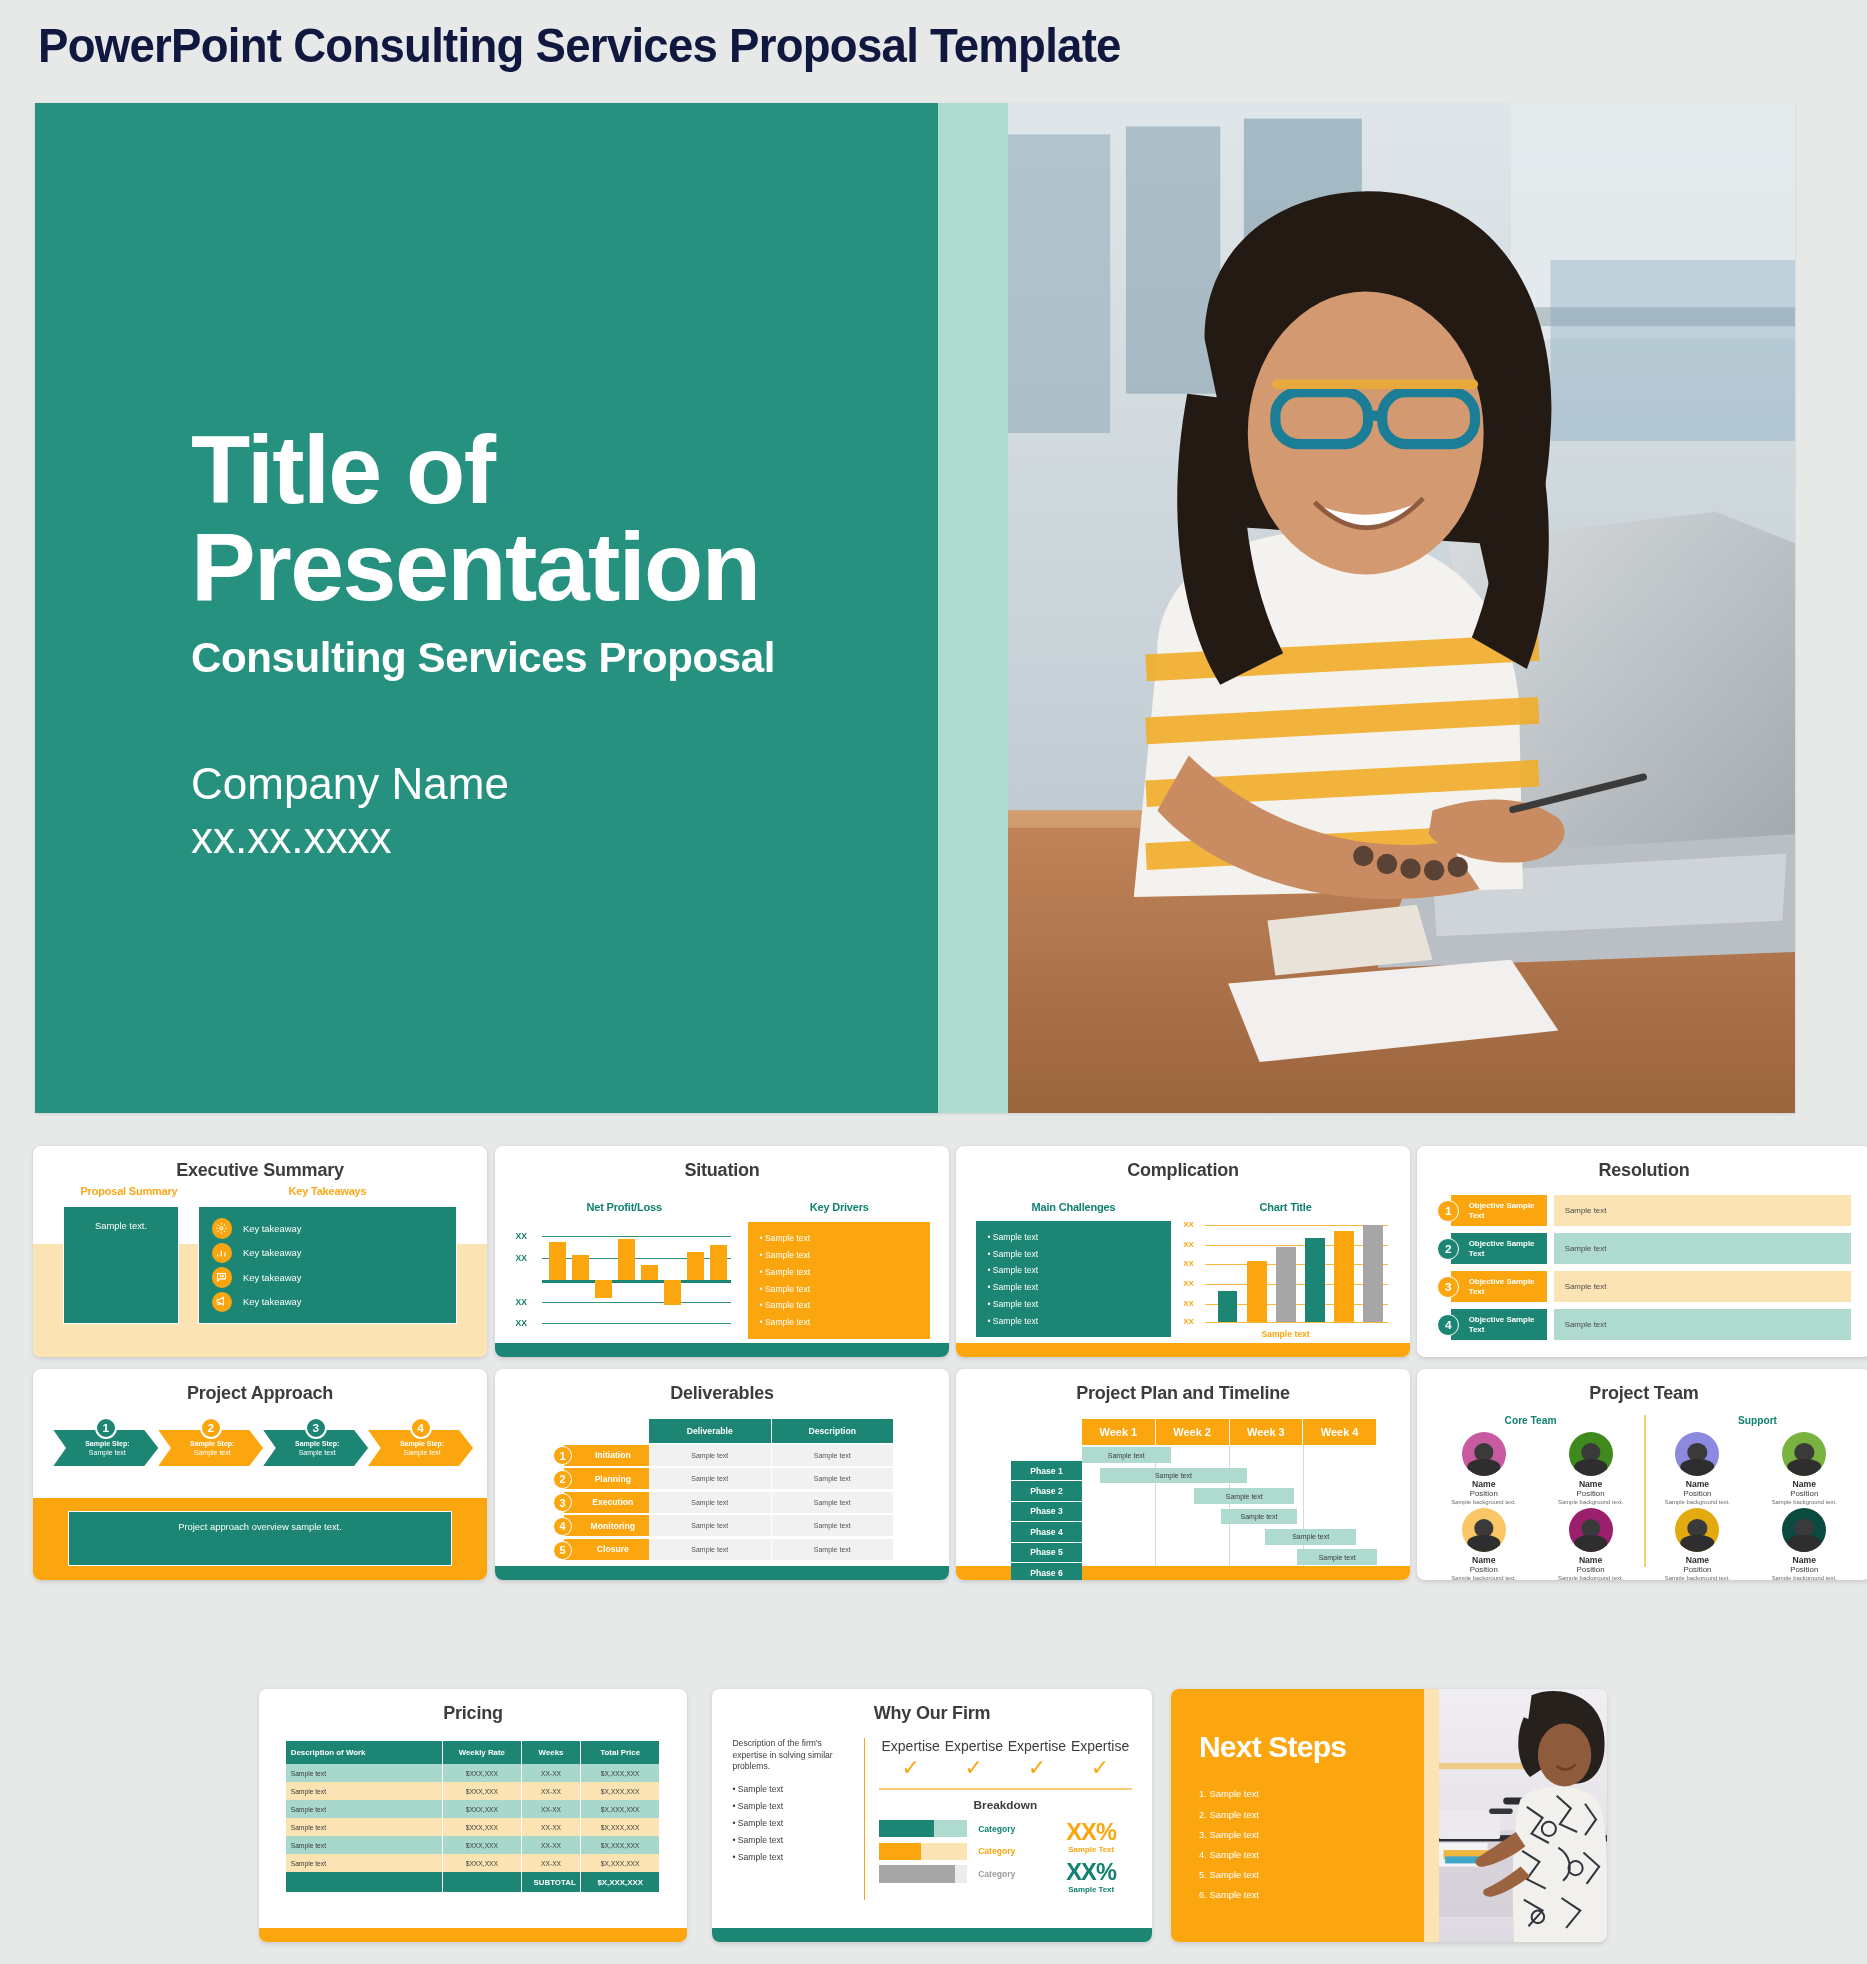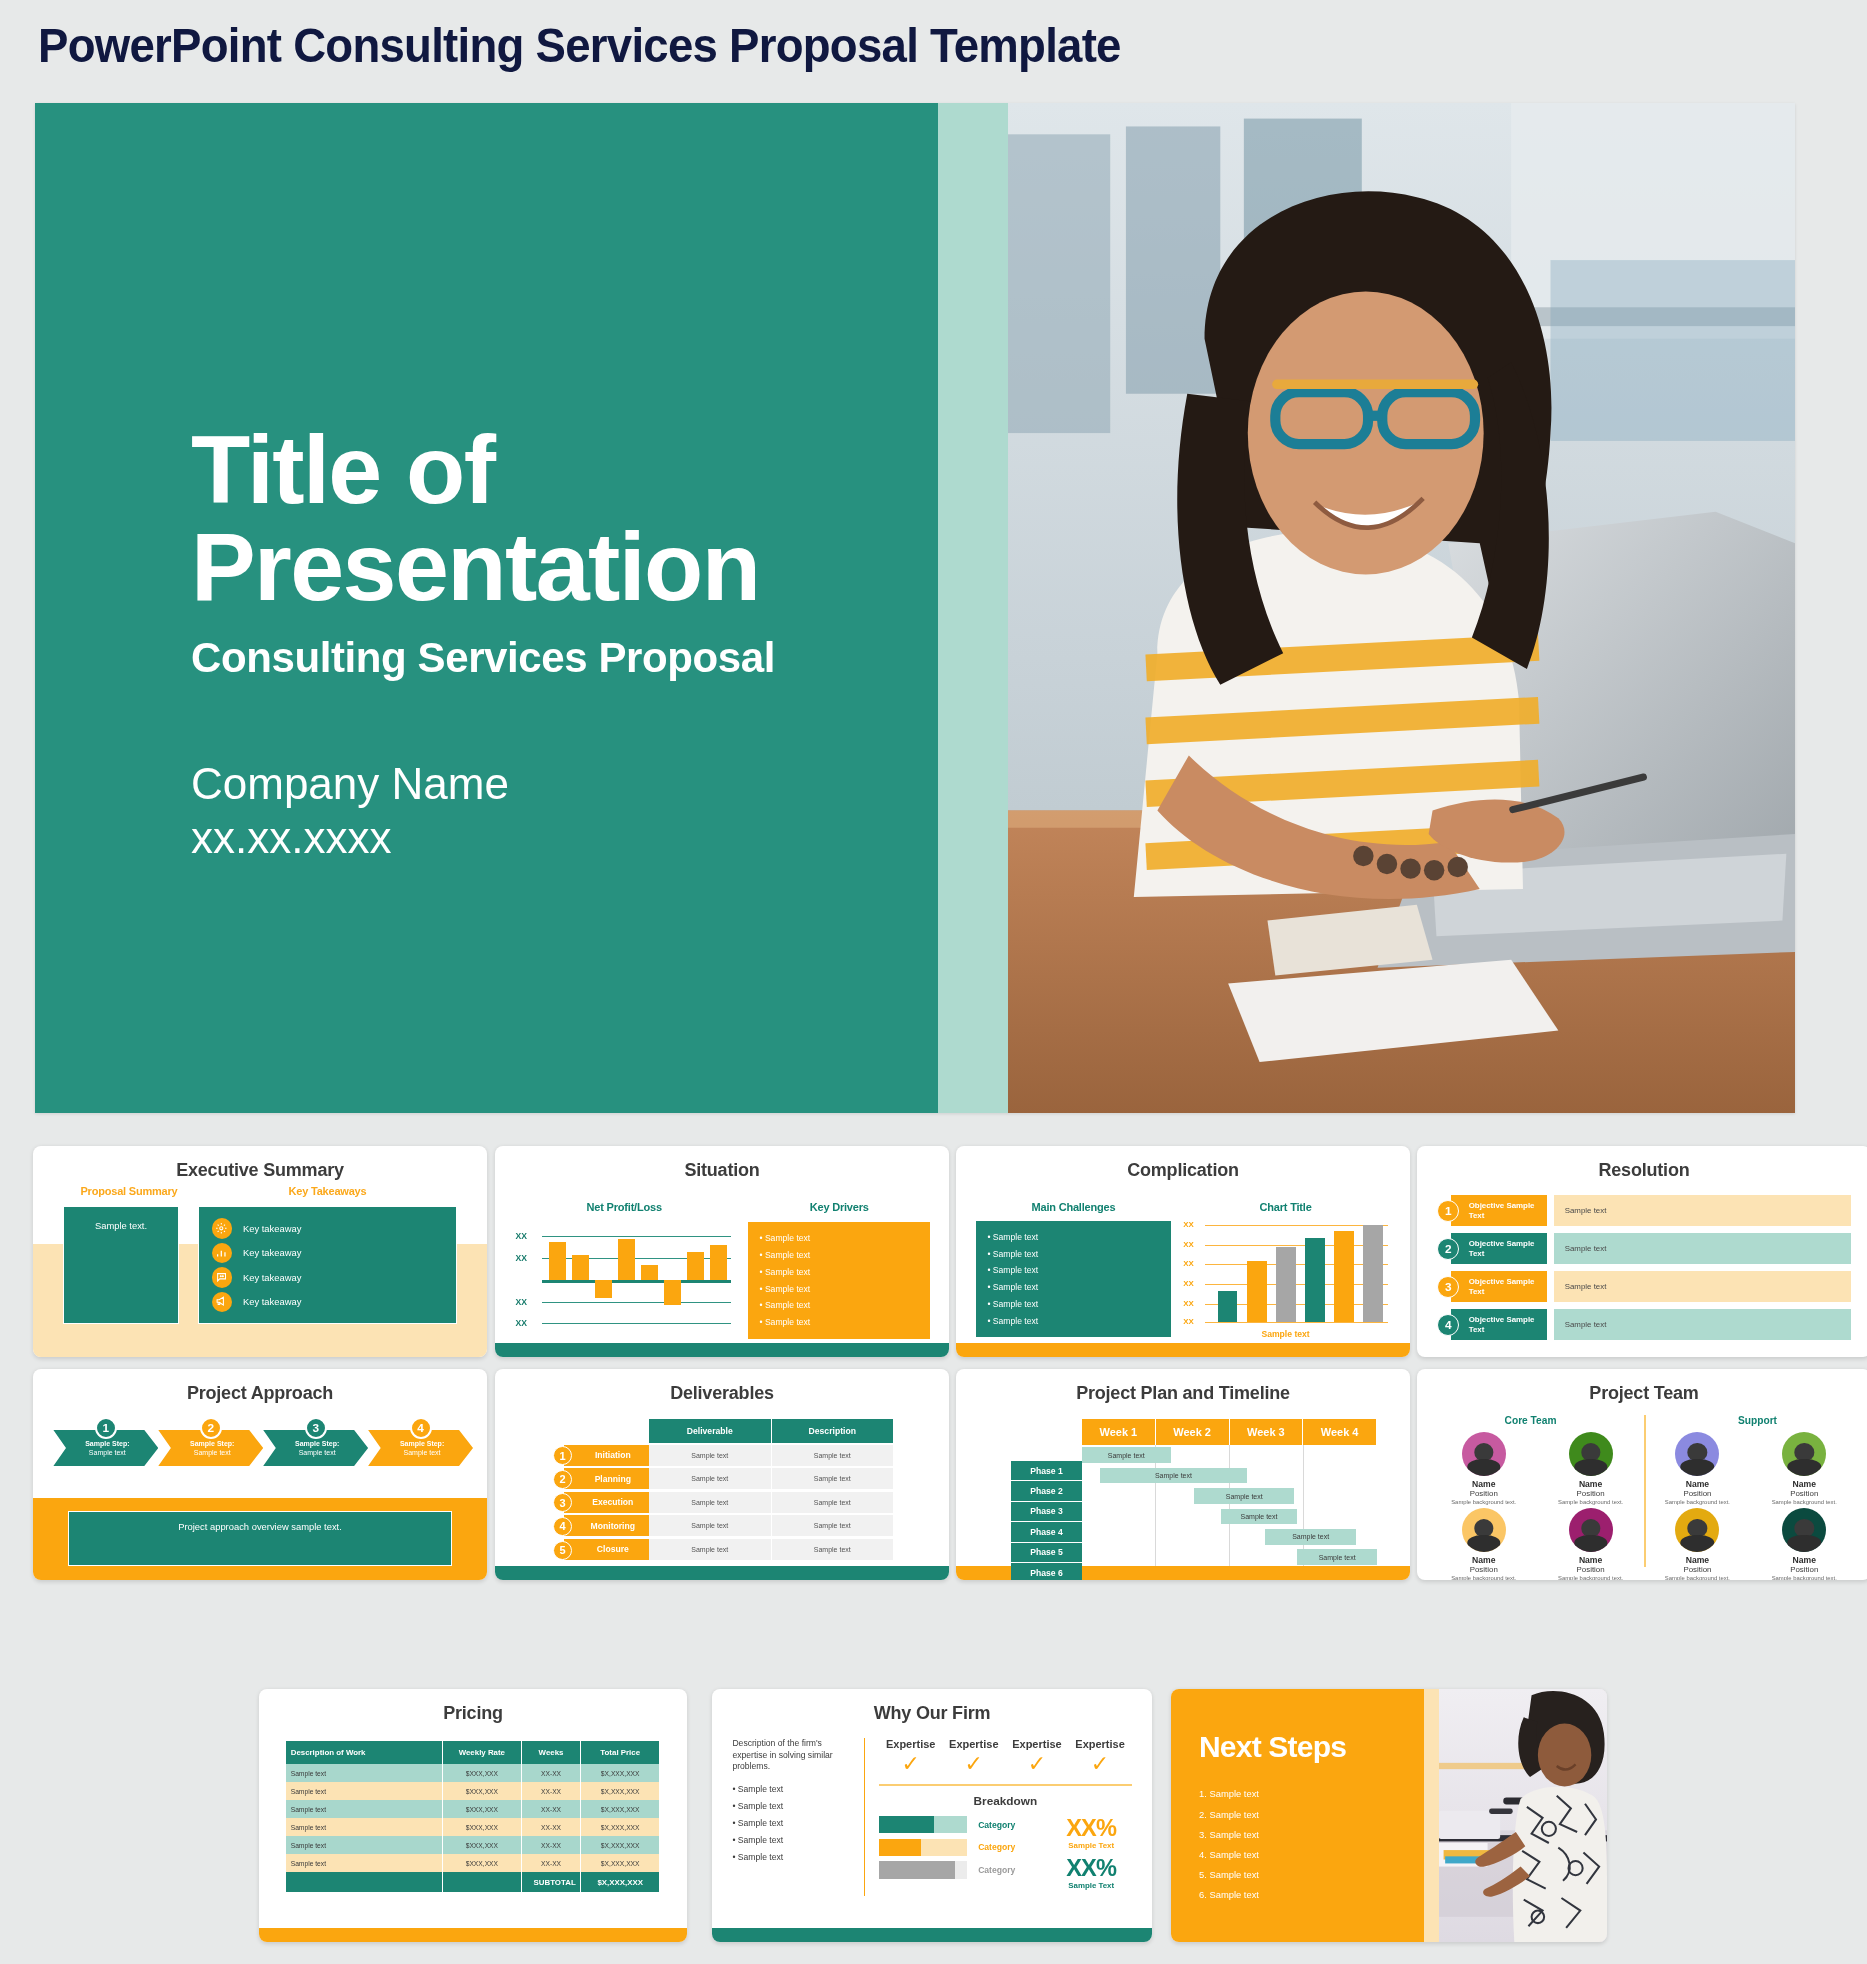--- a/index.html
+++ b/index.html
@@ -303,21 +303,21 @@
 
   
   .wf-wrap { position: absolute; top: 49px; left: 20.4px; right: 20.4px; display: flex; }
   .wf-left { width: 33%; padding-right: 9.4px; }
   .wf-desc { font-size: 8.6px; color: #3c3c3c; line-height: 1.35; }
   .wf-li { font-size: 8.6px; color: #3c3c3c; line-height: 2.0; }
   .wf-li::before { content: "•  "; }
   .wf-right { width: 67%; border-left: 1.6px solid #fba60f; padding-left: 14px; }
   .wf-exps { display: flex; }
   .wf-exp { flex: 1; text-align: center; }
-  .wf-exp .lbl { font-size: 11px; font-weight: 700; color: #3c3c3c; }
+  .wf-exp .lbl { font-size: 14px; font-weight: 400; color: #3c3c3c; }
   .wf-exp .chk { font-size: 22px; color: #fba60f; line-height: 1; margin-top: 3.1px; font-weight: 300; }
   .wf-rule { height: 1.6px; background: #fbcd72; margin: 9.4px 0 7.9px; }
   .wf-bd { text-align: center; font-size: 11.8px; font-weight: 700; color: #3c3c3c; }
   .wf-bottom { display: flex; margin-top: 7.9px; }
   .wf-bars { width: 68%; }
   .wf-brow { display: flex; align-items: center; margin-bottom: 5.5px; }
   .wf-track { width: 88px; height: 17.3px; display: flex; }
   .wf-fill { height: 100%; }
   .wf-rest { height: 100%; flex: 1; }
   .wf-cat { font-size: 8.6px; font-weight: 700; margin-left: 11px; }

